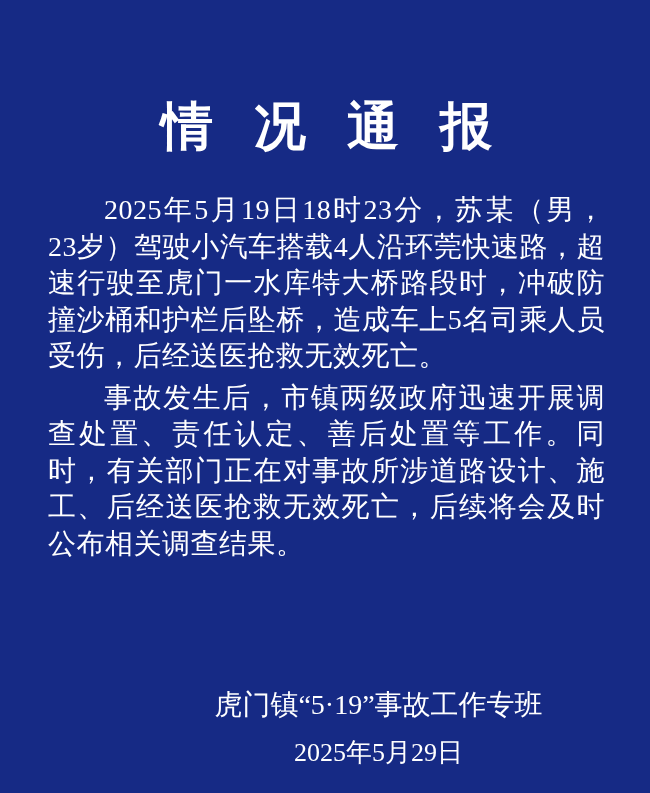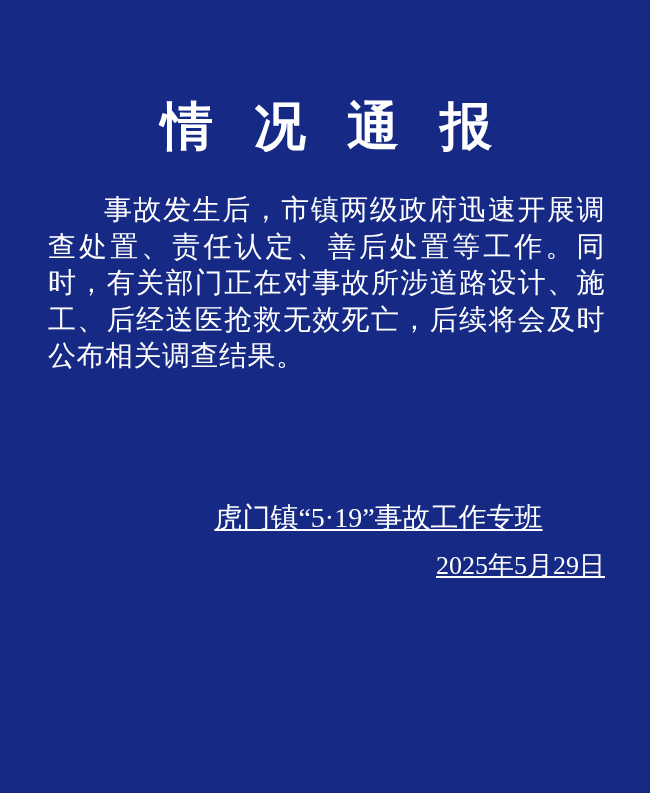--- a/index.html
+++ b/index.html
@@ -35,42 +35,41 @@
     text-indent: 2em;
     text-align: justify;
     text-justify: inter-ideograph;
     margin: 0 0 5px 0;
     letter-spacing: 0.5px;
   }
   .notice-footer {
     margin-top: 126px;
     margin-left: 104px; 
     text-align: center;
-    text-decoration: underline;
   }
   .notice-signature {
     font-size: 28px;
     line-height: 34px;
     white-space: nowrap;
   }
   .notice-date {
     font-size: 26px;
     line-height: 30px;
     margin-top: 16px;
     white-space: nowrap;
-    text-align: right;
   }
 </style>
 </head>
 <body style="background: rgb(22, 42, 133);">
 
 <div class="notice" style="color: rgb(255, 255, 255); padding-left: 48px;">
   <h1 class="notice-title">情 况 通 报</h1>
 
   <div class="notice-body">
+    <p>2025年5月19日18时23分，苏某（男，23岁）驾驶小汽车搭载4人沿环莞快速路，超速行驶至虎门一水库特大桥路段时，冲破防撞沙桶和护栏后坠桥，造成车上5名司乘人员受伤，后经送医抢救无效死亡。</p>
     <p>事故发生后，市镇两级政府迅速开展调查处置、责任认定、善后处置等工作。同时，有关部门正在对事故所涉道路设计、施工、后经送医抢救无效死亡，后续将会及时公布相关调查结果。</p>
   </div>
 
   <div class="notice-footer">
     <div class="notice-signature">虎门镇“5·19”事故工作专班</div>
     <div class="notice-date">2025年5月29日</div>
   </div>
 </div>
 
 </body></html>

